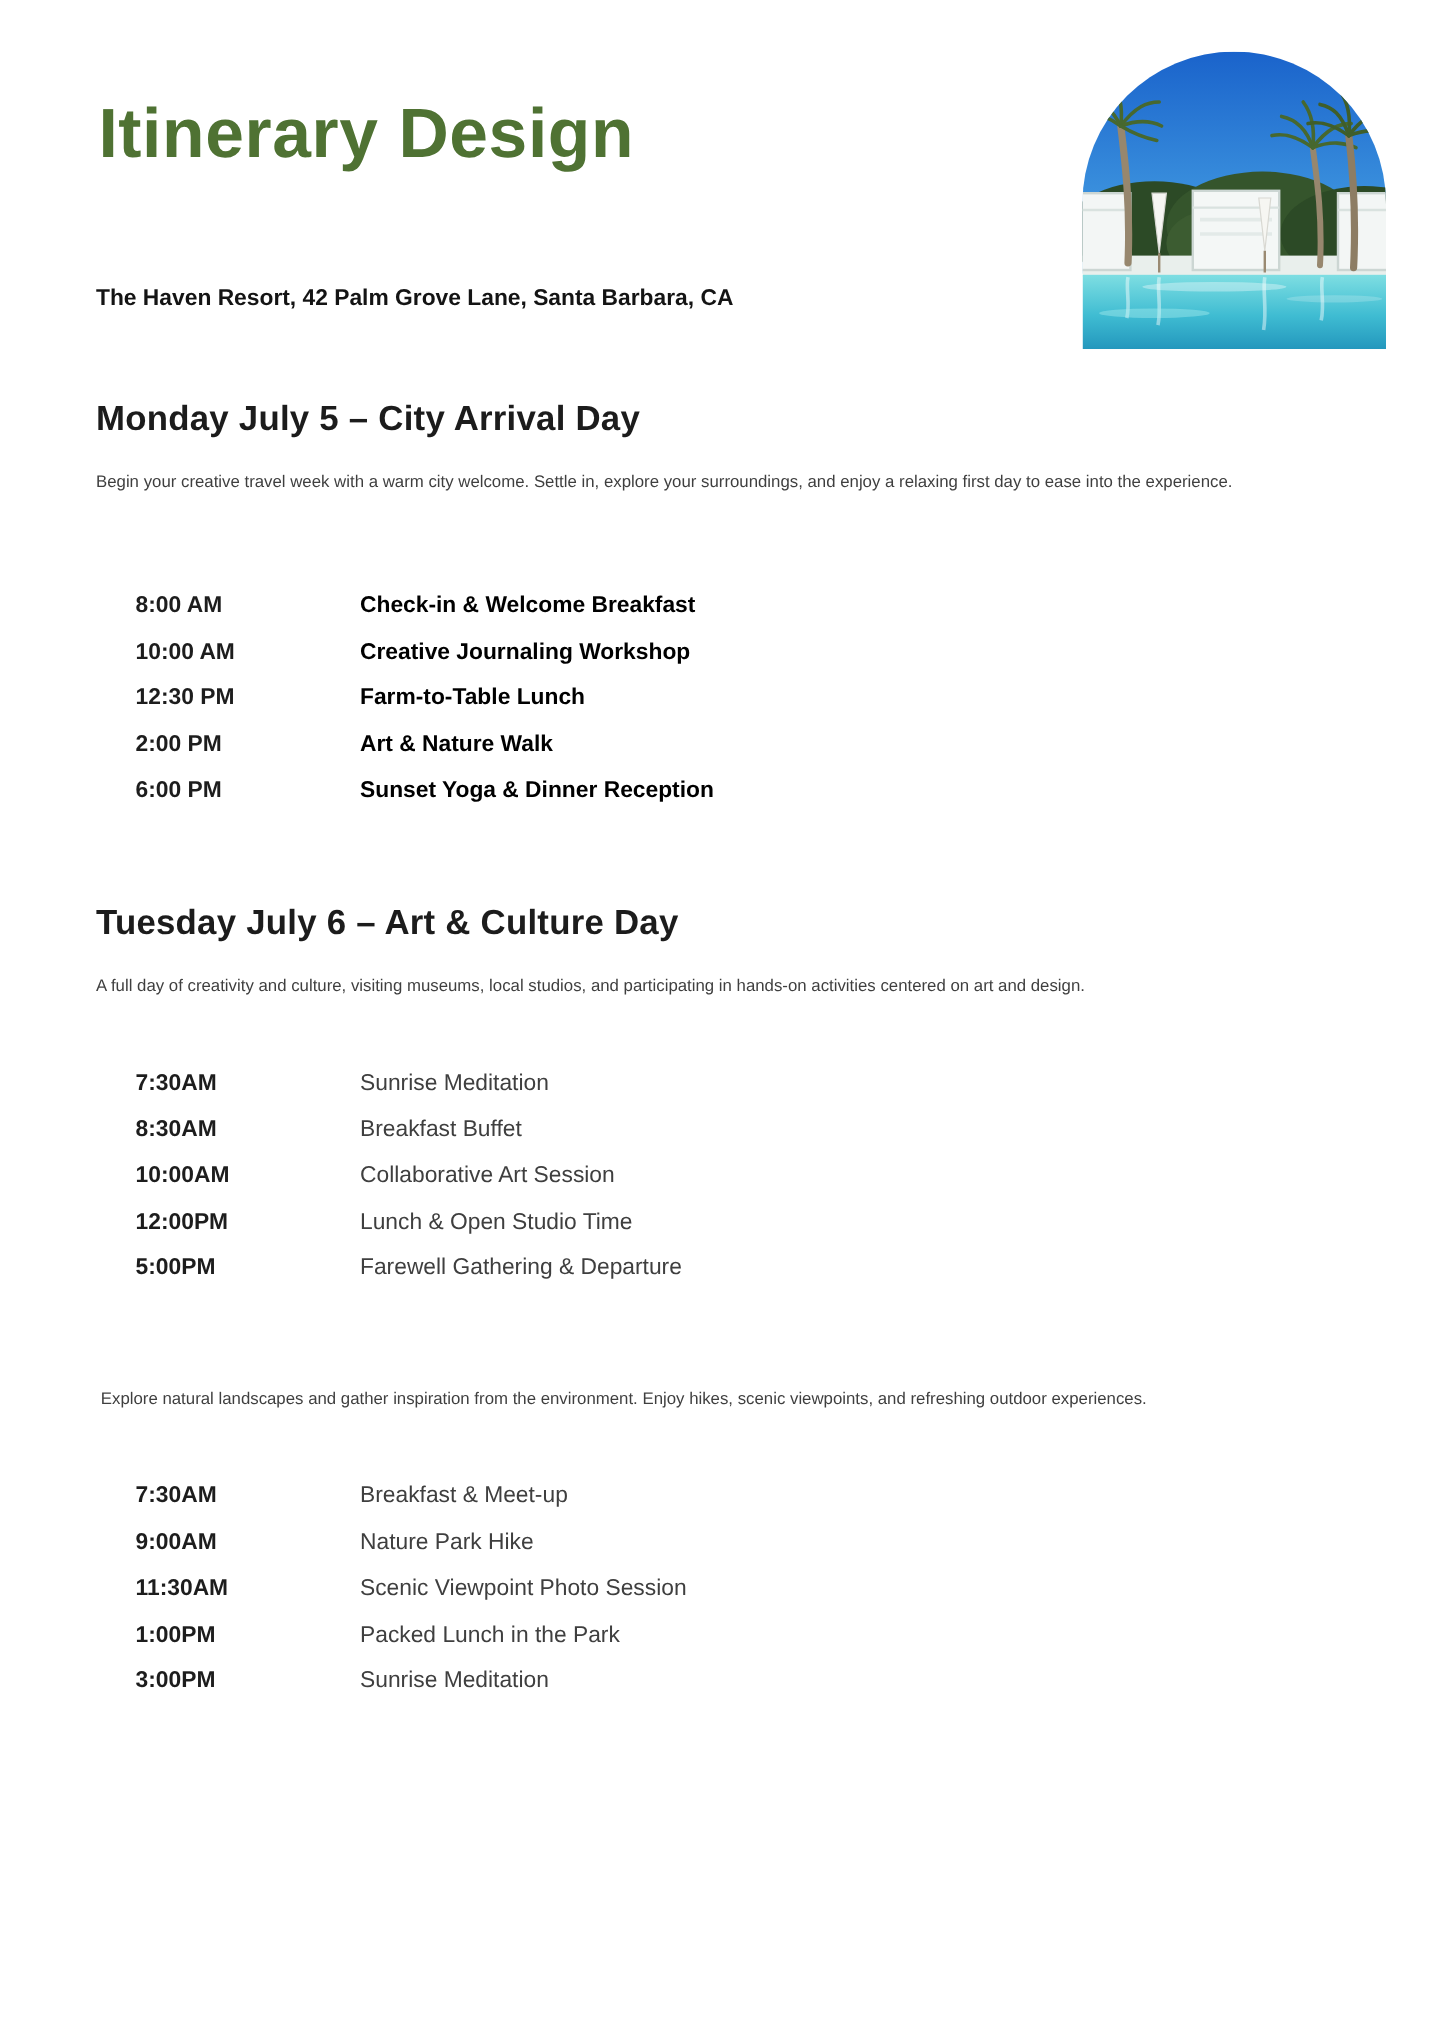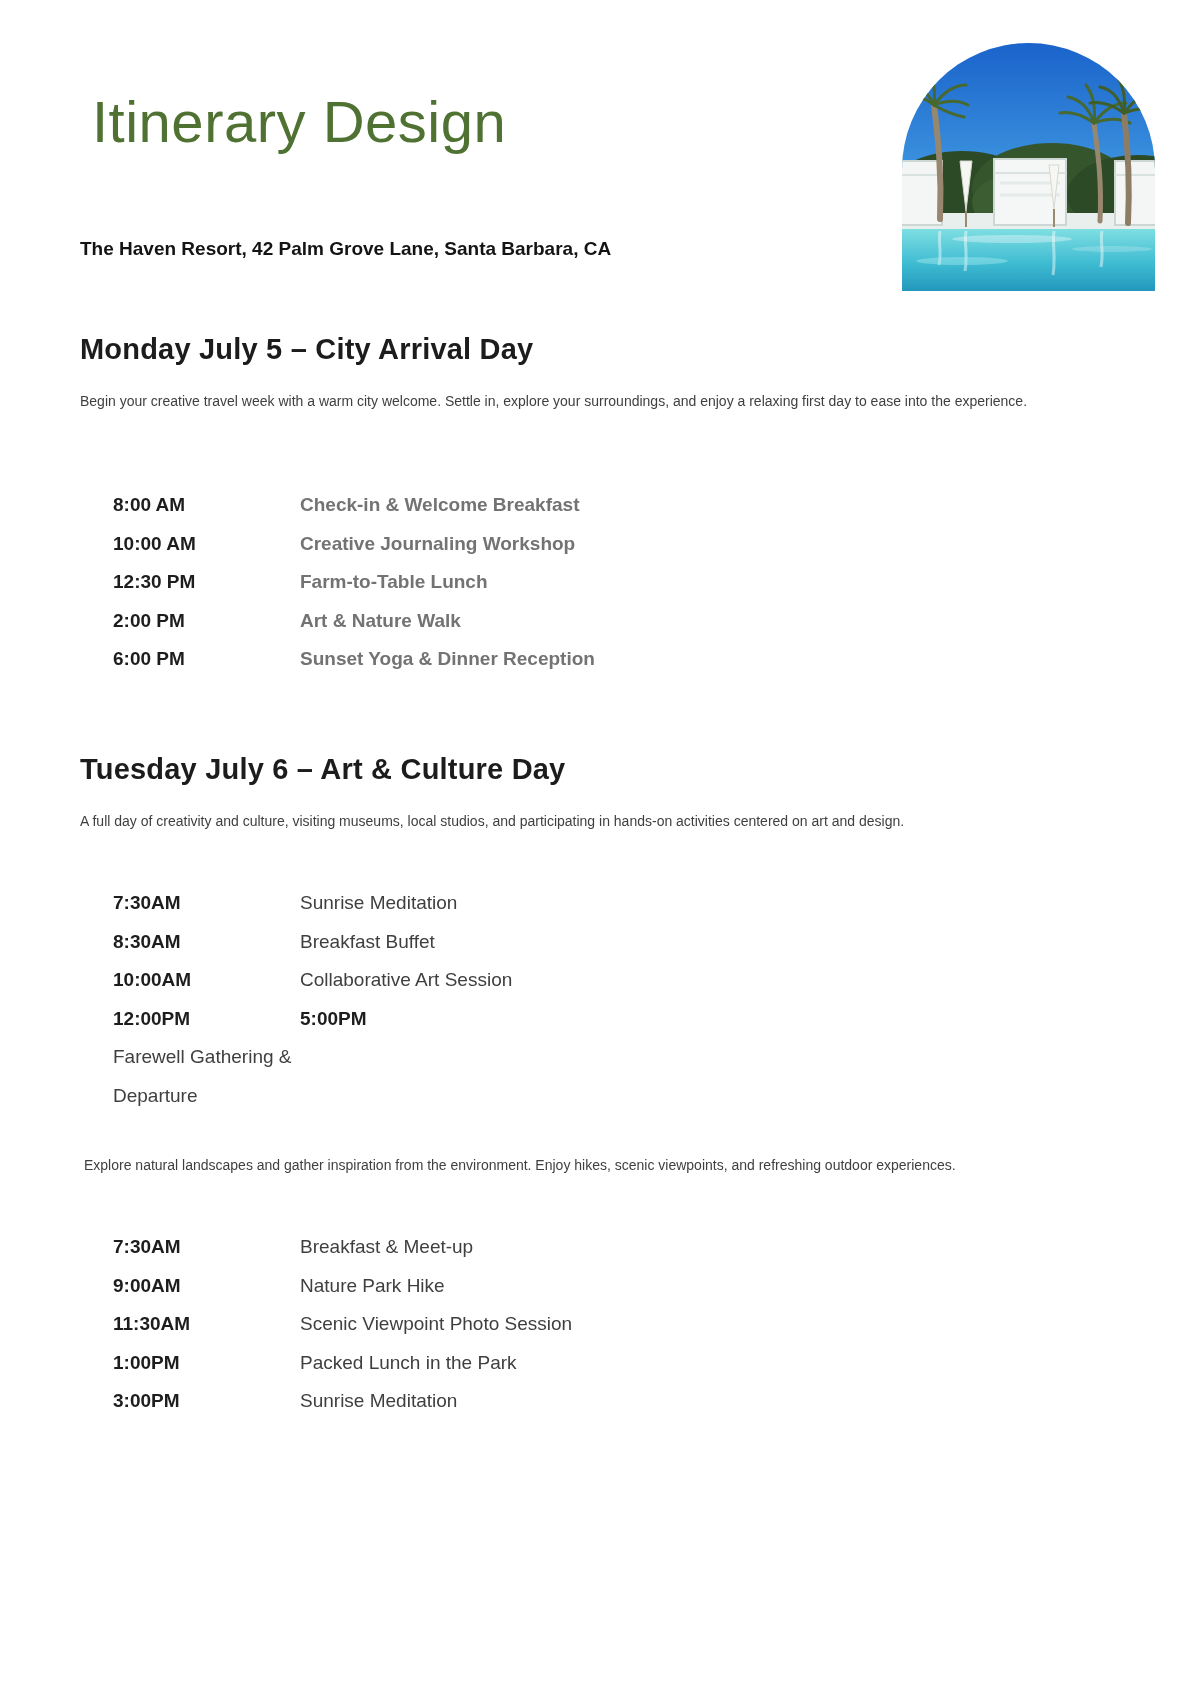--- a/index.html
+++ b/index.html
@@ -11,22 +11,22 @@
   html,body{margin:0;padding:0;}
   body{
     width:1200px;height:1697px;background:#ffffff;
     font-family:"Liberation Sans","DejaVu Sans",sans-serif;
     color:var(--ink);
     -webkit-font-smoothing:antialiased;
   }
   .page{position:relative;width:1200px;height:1697px;overflow:hidden;background:#fff;}
 
   .page-title{
-    position:absolute;left:78px;top:75px;margin:14px;
-    font-size:58px;font-weight:normal;color:var(--green);
+    position:absolute;left:78px;top:75px;margin:4px;
+    font-size:58px;font-weight:bold;color:var(--green);
     letter-spacing:0.5px;line-height:1.15;
   }
 
   .hero{
     position:absolute;left:902px;top:43px;width:253px;height:248px;
     border-radius:130px 130px 0 0;overflow:hidden;
   }
   .hero svg{display:block;width:253px;height:248px;}
 
   .address{
@@ -53,21 +53,21 @@
   .day-0 .schedule{margin-top:66px;}
   .day-1 .schedule{margin-top:44px;}
   .day-2 .schedule{margin-top:44px;}
 
   .schedule .time{
     font-weight:bold;color:#1d1d1d;font-size:19px;line-height:38.5px;
   }
   .schedule .activity{
     font-size:19px;line-height:38.5px;color:var(--body);
   }
-  .schedule.bold-activities .activity{font-weight:bold;color:#737373;}
+  .schedule.bold-activities .activity{font-weight:bold;color:#000000;}
 </style>
 </head>
 <body>
 
 <div class="page">
 
   <h1 class="page-title">Itinerary Design</h1>
 
   <div class="hero">
     <svg viewBox="0 0 253 248" preserveAspectRatio="none">
@@ -177,20 +177,21 @@
     <h2>Tuesday July 6 – Art &amp; Culture Day</h2>
     <p class="desc">A full day of creativity and culture, visiting museums, local studios, and participating in hands-on activities centered on art and design.</p>
     <div class="schedule">
       <span class="time">7:30AM</span>
       <span class="activity">Sunrise Meditation</span>
       <span class="time">8:30AM</span>
       <span class="activity">Breakfast Buffet</span>
       <span class="time">10:00AM</span>
       <span class="activity">Collaborative Art Session</span>
       <span class="time">12:00PM</span>
+      <span class="activity">Lunch &amp; Open Studio Time</span>
       <span class="time">5:00PM</span>
       <span class="activity">Farewell Gathering &amp; Departure</span>
     </div>
   </section>
 
   <section class="day day-2">
     <p class="desc">Explore natural landscapes and gather inspiration from the environment. Enjoy hikes, scenic viewpoints, and refreshing outdoor experiences.</p>
     <div class="schedule">
       <span class="time">7:30AM</span>
       <span class="activity">Breakfast &amp; Meet-up</span>

